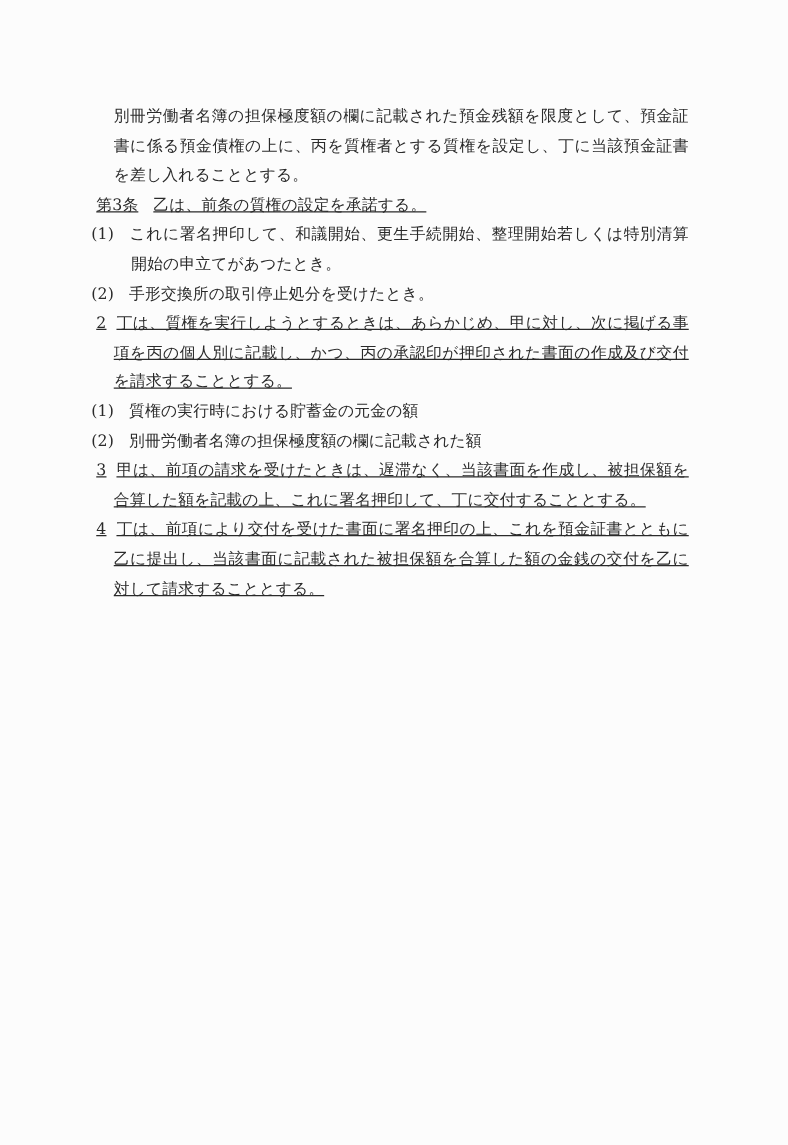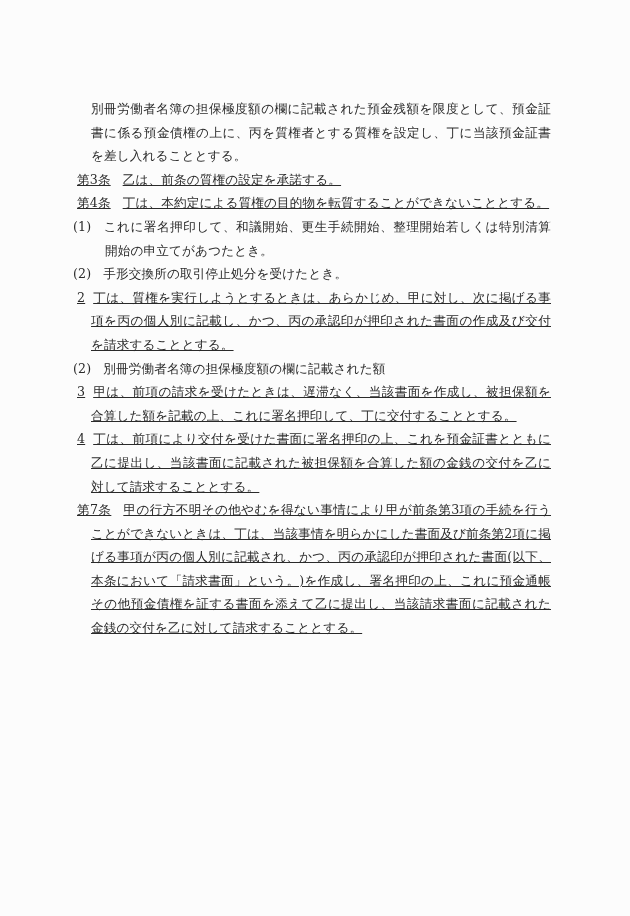--- a/index.html
+++ b/index.html
@@ -11,21 +11,21 @@
       width: 630px;
       height: 916px;
       position: relative;
       overflow: hidden;
       font-family: "DejaVu Serif", "Liberation Serif", serif;
       color: #2a2a2a;
     }
     .page {
       position: absolute;
       left: 77px;
-      top: 97px;
+      top: 81px;
       width: 474px;
       font-size: 12.6px;
       line-height: 23.6px;
       letter-spacing: 0.15px;
     }
     .para {
       margin: 0;
       text-align: justify;
       text-align-last: left;
     }
@@ -53,31 +53,30 @@
   </style>
 </head>
 <body>
 
 <div class="page">
 
   <p class="para cont">別冊労働者名簿の担保極度額の欄に記載された預金残額を限度として、預金証書に係る預金債権の上に、丙を質権者とする質権を設定し、丁に当該預金証書を差し入れることとする。</p>
 
   <p class="para hang"><span>第3条</span><span class="gap"></span><span>乙は、前条の質権の設定を承諾する。</span></p>
 
-  <p class="para hang"><span>第4条</span><span class="gap"></span><span>丁は、本約定による質権の目的物を転質することができないこととする。</span></p>
 
 
   <p class="para item"><span class="num">(1)</span><span class="gap"></span><span>これに署名押印して、和議開始、更生手続開始、整理開始若しくは特別清算開始の申立てがあつたとき。</span></p>
   <p class="para item"><span class="num">(2)</span><span class="gap"></span><span>手形交換所の取引停止処分を受けたとき。</span></p>
 
 
 
   <p class="para hang"><span>2</span><span class="gap-sm"></span><span>丁は、質権を実行しようとするときは、あらかじめ、甲に対し、次に掲げる事項を丙の個人別に記載し、かつ、丙の承認印が押印された書面の作成及び交付を請求することとする。</span></p>
 
+  <p class="para item"><span class="num">(1)</span><span class="gap"></span><span>質権の実行時における貯蓄金の元金の額</span></p>
   <p class="para item"><span class="num">(2)</span><span class="gap"></span><span>別冊労働者名簿の担保極度額の欄に記載された額</span></p>
 
   <p class="para hang"><span>3</span><span class="gap-sm"></span><span>甲は、前項の請求を受けたときは、遅滞なく、当該書面を作成し、被担保額を合算した額を記載の上、これに署名押印して、丁に交付することとする。</span></p>
 
   <p class="para hang"><span>4</span><span class="gap-sm"></span><span>丁は、前項により交付を受けた書面に署名押印の上、これを預金証書とともに乙に提出し、当該書面に記載された被担保額を合算した額の金銭の交付を乙に対して請求することとする。</span></p>
 
-  <p class="para hang"><span>第7条</span><span class="gap"></span><span>甲の行方不明その他やむを得ない事情により甲が前条第3項の手続を行うことができないときは、丁は、当該事情を明らかにした書面及び前条第2項に掲げる事項が丙の個人別に記載され、かつ、丙の承認印が押印された書面(以下、本条において「請求書面」という。)を作成し、署名押印の上、これに預金通帳その他預金債権を証する書面を添えて乙に提出し、当該請求書面に記載された金銭の交付を乙に対して請求することとする。</span></p>
 
 </div>
 
 </body></html>

